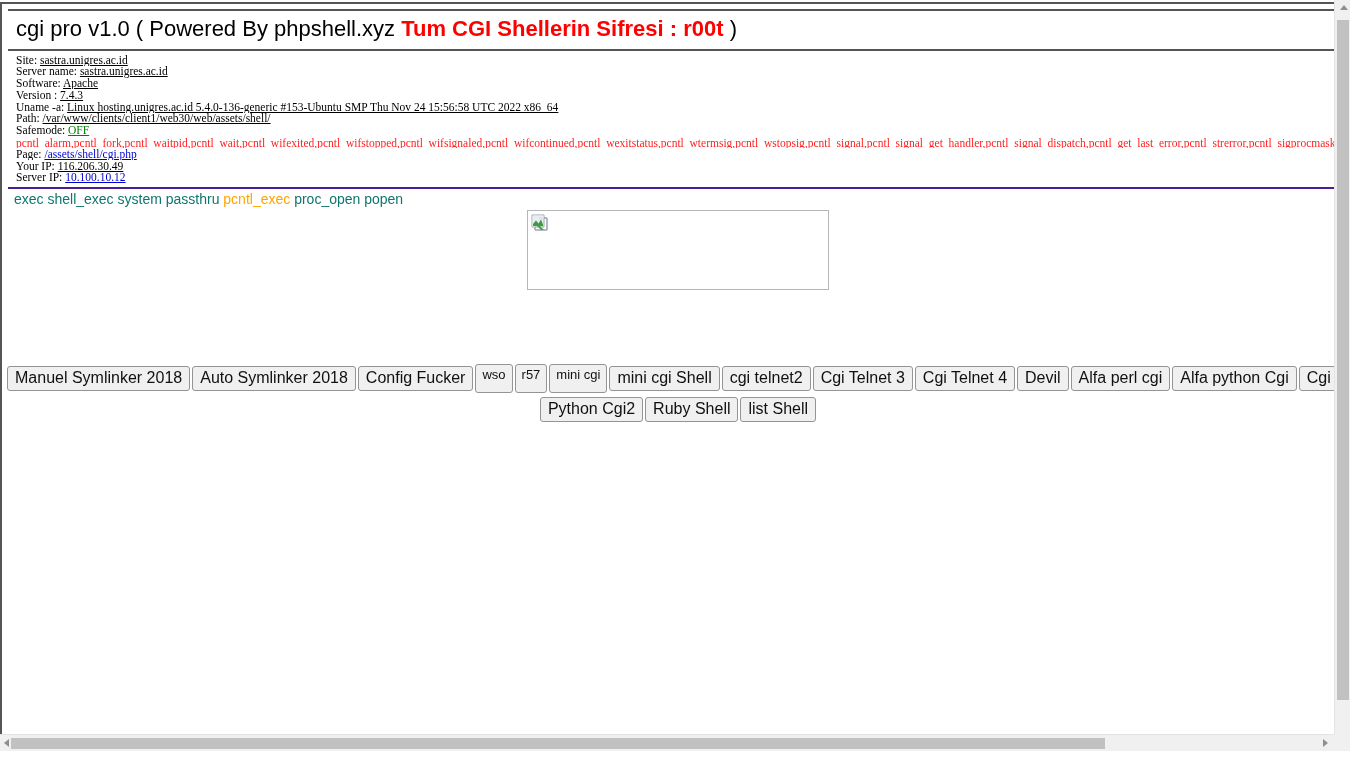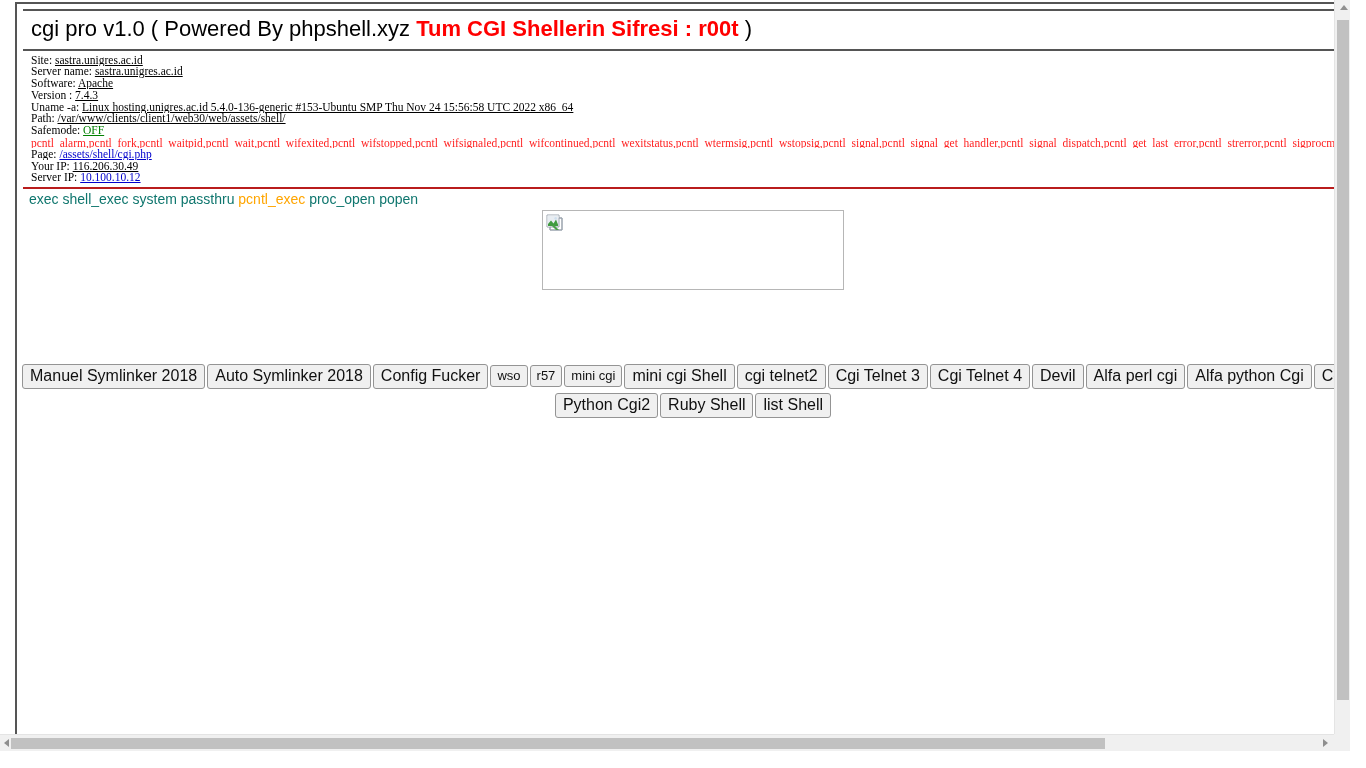--- a/index.html
+++ b/index.html
@@ -22,21 +22,21 @@
     left: 0; top: 0;
     width: 1350px;
     height: 751px;
     overflow: hidden;
     background: #fff;
   }
 
   
   #page-frame {
     position: absolute;
-    left: 15px;
+    left: 0;
     top: 2px;
     width: 1346px;
     height: 745px;
     border: 2px solid #555;
     box-sizing: border-box;
     background: #fff;
   }
 
   #page-inner {
     position: absolute;
@@ -65,21 +65,21 @@
   .title-box .hl {
     color: #ff0000;
     font-weight: bold;
   }
 
   
   .info-box {
     margin: 0 0 0 2px;
     width: 1342px;
     box-sizing: border-box;
-    border-bottom: 2px solid #b91c1c;
+    border-bottom: 2px solid #4c1d95;
     padding: 3px 0 3px 8px;
     font-family: "Liberation Serif", serif;
     font-size: 11.5px;
     line-height: 10.8px;
     color: #000;
     background: #fff;
   }
   .info-row {
     white-space: nowrap;
     padding: 0.5px 0;
@@ -150,21 +150,21 @@
   }
   .btn-row + .btn-row { margin-top: 4px; }
 
   button.shell-btn {
     font-family: "Liberation Sans", sans-serif;
     background: #f0f0f0;
     border: 1px solid #949494;
     border-radius: 3px;
     color: #101010;
     margin: 0 1px;
-    padding: 2px 6px 3px 6px;
+    padding: 2px 6px 10px 6px;
     cursor: pointer;
     vertical-align: middle;
     line-height: normal;
   }
   button.shell-btn.sz-13 { font-size: 13px; }
   button.shell-btn.sz-15 { font-size: 16px; padding: 2px 7px 3px 7px; }
 
   
   .sb-v {
     position: absolute;

